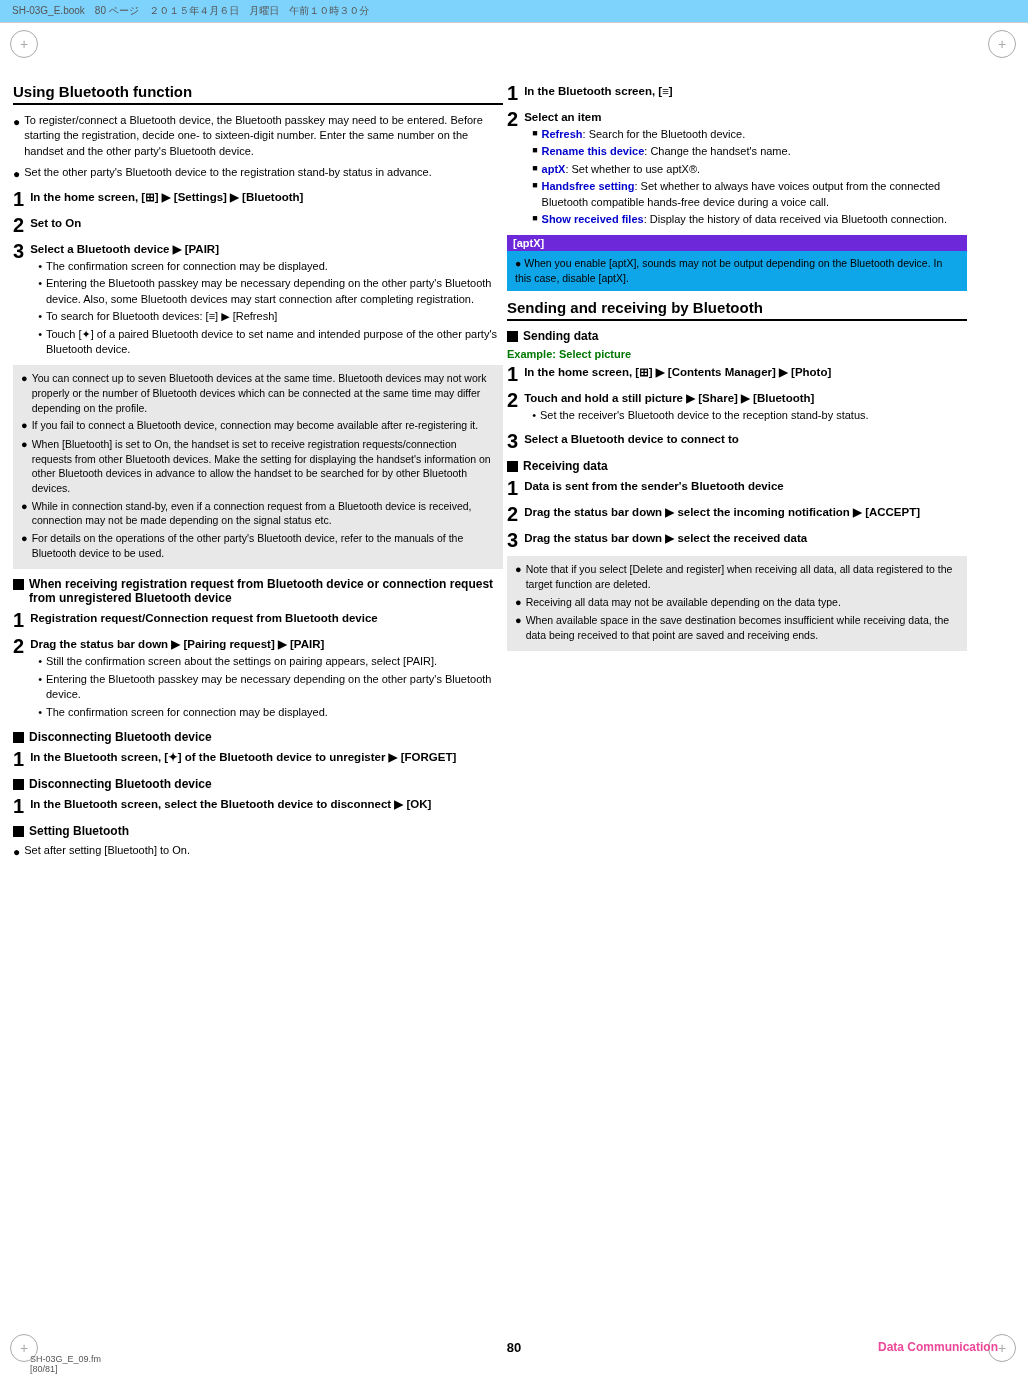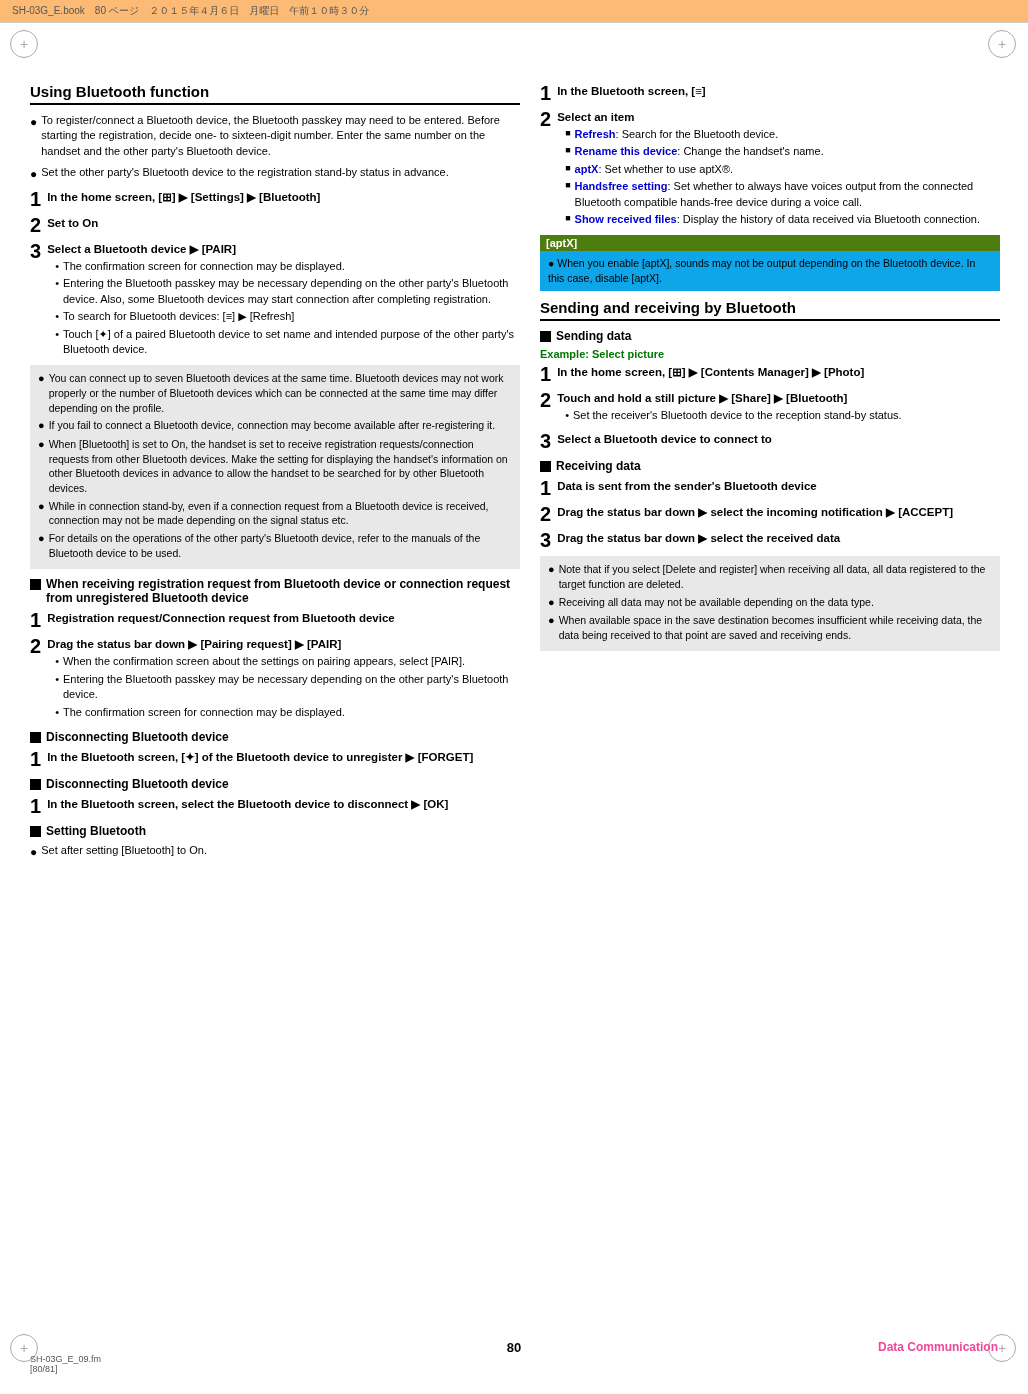--- a/index.html
+++ b/index.html
@@ -22,21 +22,21 @@
     
     .header-bar {
       width: 100%;
       border-bottom: 1px solid #ccc;
       padding: 4px 12px;
       font-size: 10px;
       color: #555;
       display: flex;
       justify-content: space-between;
       align-items: center;
-      background: #fdba74;
+      background: #7dd3fc;
     }
     
     .corner-mark {
       position: absolute;
       width: 30px;
       height: 30px;
     }
     .corner-mark.top-left { top: 30px; left: 10px; }
     .corner-mark.top-right { top: 30px; right: 10px; }
     .corner-mark.bottom-left { bottom: 30px; left: 10px; }
@@ -53,22 +53,22 @@
     }
     .corner-circle::before {
       content: '+';
       font-size: 14px;
       color: #aaa;
     }
 
     
     .content-area {
       display: flex;
-      padding: 10px 30px 10px 30px;
-      gap: 20px;
+      padding: 10px 30px 10px 13px;
+      gap: 4px;
       margin-top: 50px;
     }
     .left-col {
       width: 490px;
       flex-shrink: 0;
     }
     .right-col {
       width: 460px;
       flex-shrink: 0;
     }
@@ -149,21 +149,21 @@
       display: flex;
       align-items: flex-start;
       margin-bottom: 3px;
     }
     .note-box .note-dot {
       margin-right: 4px;
       flex-shrink: 0;
       font-size: 11px;
     }
     .note-box-title {
-      background: #4d7c0f;
+      background: #6d28d9;
       color: #fff;
       padding: 2px 6px;
       font-size: 11px;
       font-weight: bold;
       margin-bottom: 0;
       display: inline-block;
       width: 100%;
     }
     .note-box-content {
       background: #0ea5e9;
@@ -349,21 +349,21 @@
         </div>
       </div>
 
       <div class="step">
         <span class="step-num">2</span>
         <div class="step-content">
           <strong>Drag the status bar down ▶ [Pairing request] ▶ [PAIR]</strong>
           <div class="sub-bullets">
             <div class="sub-bullet">
               <span class="sub-bullet-dot">•</span>
-              <span>When the confirmation screen about the settings on pairing appears, select [PAIR].</span>
+              <span>Still the confirmation screen about the settings on pairing appears, select [PAIR].</span>
             </div>
             <div class="sub-bullet">
               <span class="sub-bullet-dot">•</span>
               <span>Entering the Bluetooth passkey may be necessary depending on the other party's Bluetooth device.</span>
             </div>
             <div class="sub-bullet">
               <span class="sub-bullet-dot">•</span>
               <span>The confirmation screen for connection may be displayed.</span>
             </div>
           </div>

